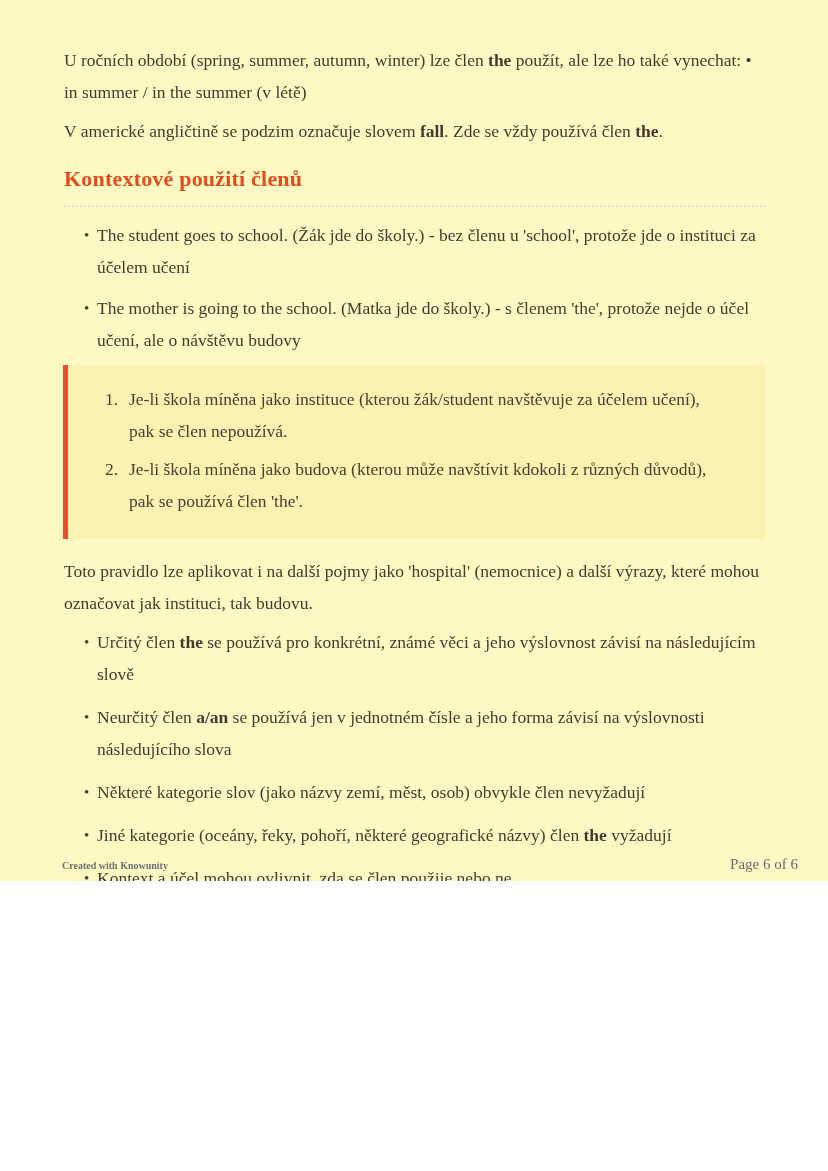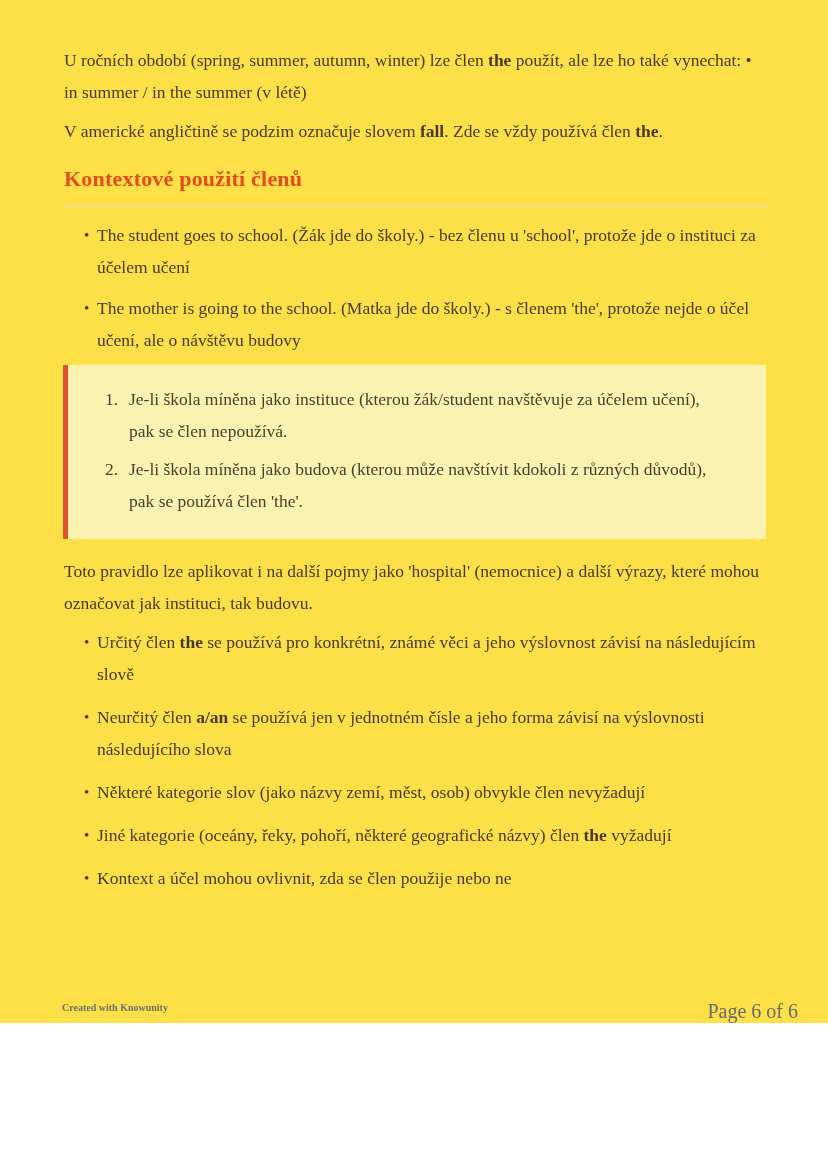--- a/index.html
+++ b/index.html
@@ -1,20 +1,20 @@
 <!DOCTYPE html>
 <html><head>
 <meta charset="utf-8">
 <style>
   html, body { margin: 0; padding: 0; background: #ffffff; }
   .page {
     position: relative;
     width: 828px;
-    height: 1023px;
-    background: #fde047;
+    height: 881px;
+    background: #fef9c3;
     overflow: hidden;
     font-family: "Liberation Serif", serif;
   }
   .content {
     position: absolute;
     left: 64px;
     top: 44px;
     width: 702px;
     color: #48392f;
     font-size: 17.5px;
@@ -72,22 +72,22 @@
     position: absolute;
     left: 62px;
     bottom: 10px;
     font-size: 10px;
     font-weight: bold;
     color: #6f6f6f;
   }
   .footer-right {
     position: absolute;
     right: 30px;
-    bottom: 0;
-    font-size: 20px;
+    bottom: 8px;
+    font-size: 15px;
     color: #6b6b6b;
   }
 </style>
 </head>
 <body>
 
 <div class="page">
   <div class="content">
 
     <p class="body"><span>U ročních období (spring, summer, autumn, winter) lze člen </span><b>the</b><span> použít, ale lze ho také vynechat: • in summer / in the summer (v létě)</span></p>

